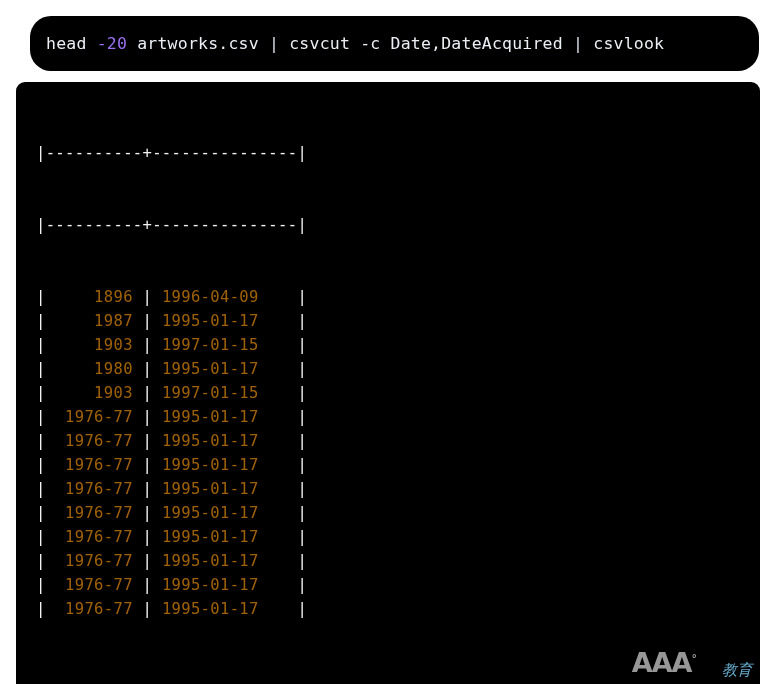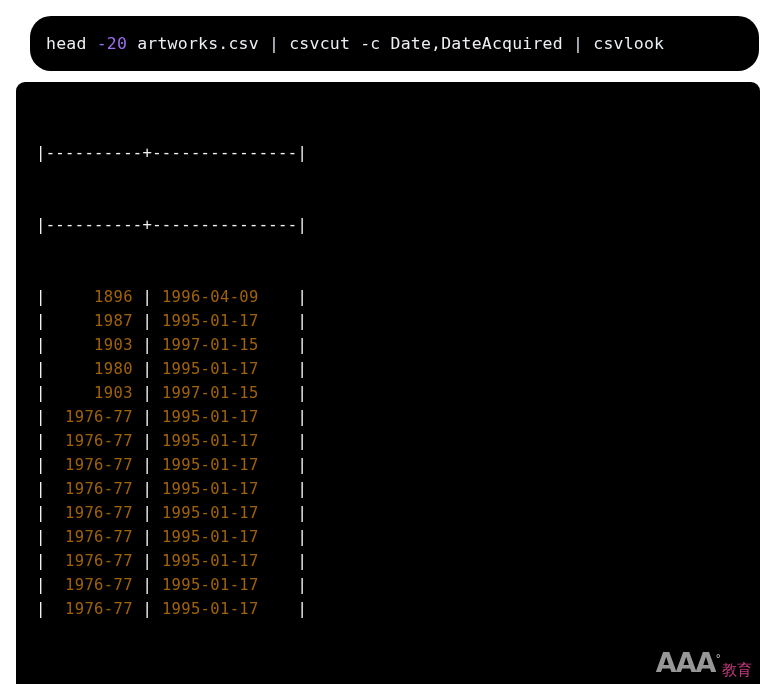--- a/index.html
+++ b/index.html
@@ -70,21 +70,21 @@
   .bar  { color: #f5f5f5; }
   .cell { color: #a16207; }
 
   
   .watermark {
     position: absolute;
     right: 8px;
     bottom: 2px;
     display: flex;
     align-items: flex-end;
-    gap: 2px;
+    gap: 14px;
     pointer-events: none;
     opacity: 0.82;
   }
   .wm-aaa {
     font-family: "DejaVu Sans", "Liberation Sans", sans-serif;
     font-weight: bold;
     font-size: 27px;
     line-height: 27px;
     color: #b9b9b9;
     letter-spacing: -1px;
@@ -95,22 +95,24 @@
     font-size: 11px;
     position: relative;
     top: -10px;
     left: 0px;
     color: #c2c2c2;
   }
   .wm-cn {
     font-family: "DejaVu Sans", "Liberation Sans", sans-serif;
     font-size: 15px;
     line-height: 20px;
-    color: #ec4899;
+    color: #7dd3fc;
+    font-style: italic;
     padding-bottom: 2px;
+    margin-left: 12px;
   }
 </style>
 </head>
 <body>
 
 <div class="cmd-panel">
   <div class="cmd-line"><span class="tok-cmd">head </span><span class="tok-flag">-20</span><span class="tok-arg"> artworks.csv </span><span class="tok-pipe">|</span><span class="tok-arg"> csvcut -c Date,DateAcquired </span><span class="tok-pipe">|</span><span class="tok-arg"> csvlook</span></div>
 </div>
 
 <div class="out-panel">

